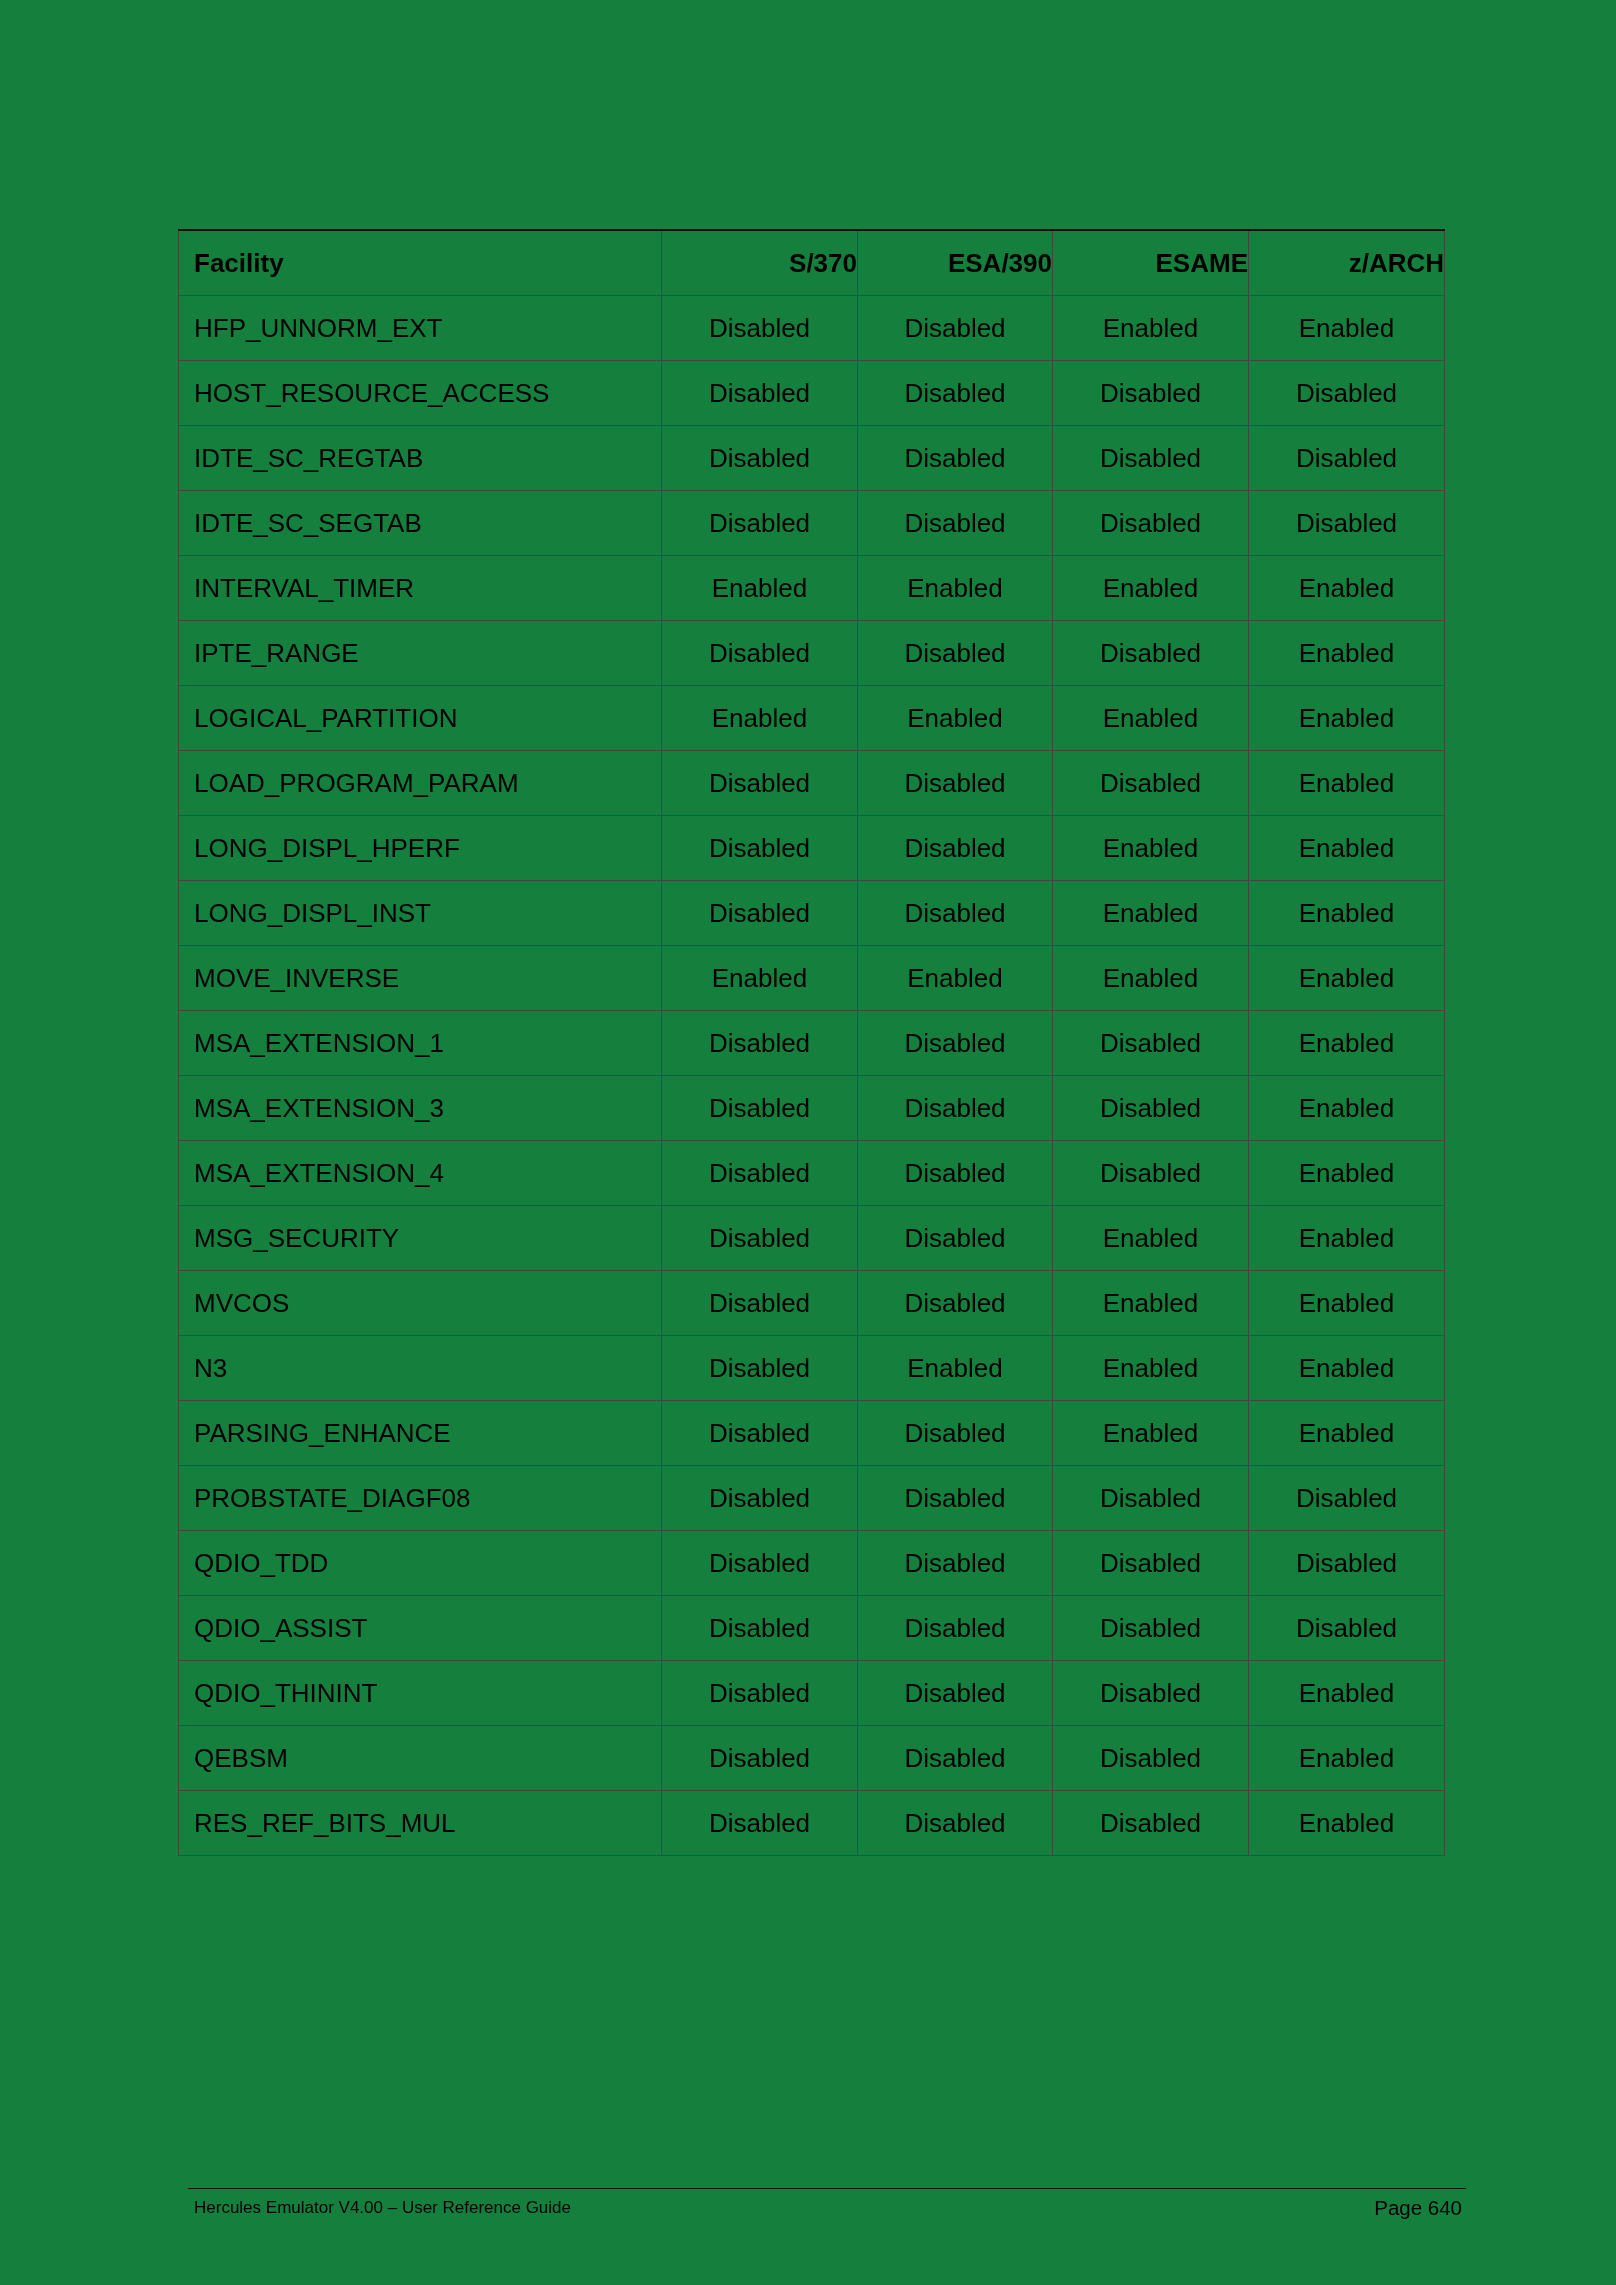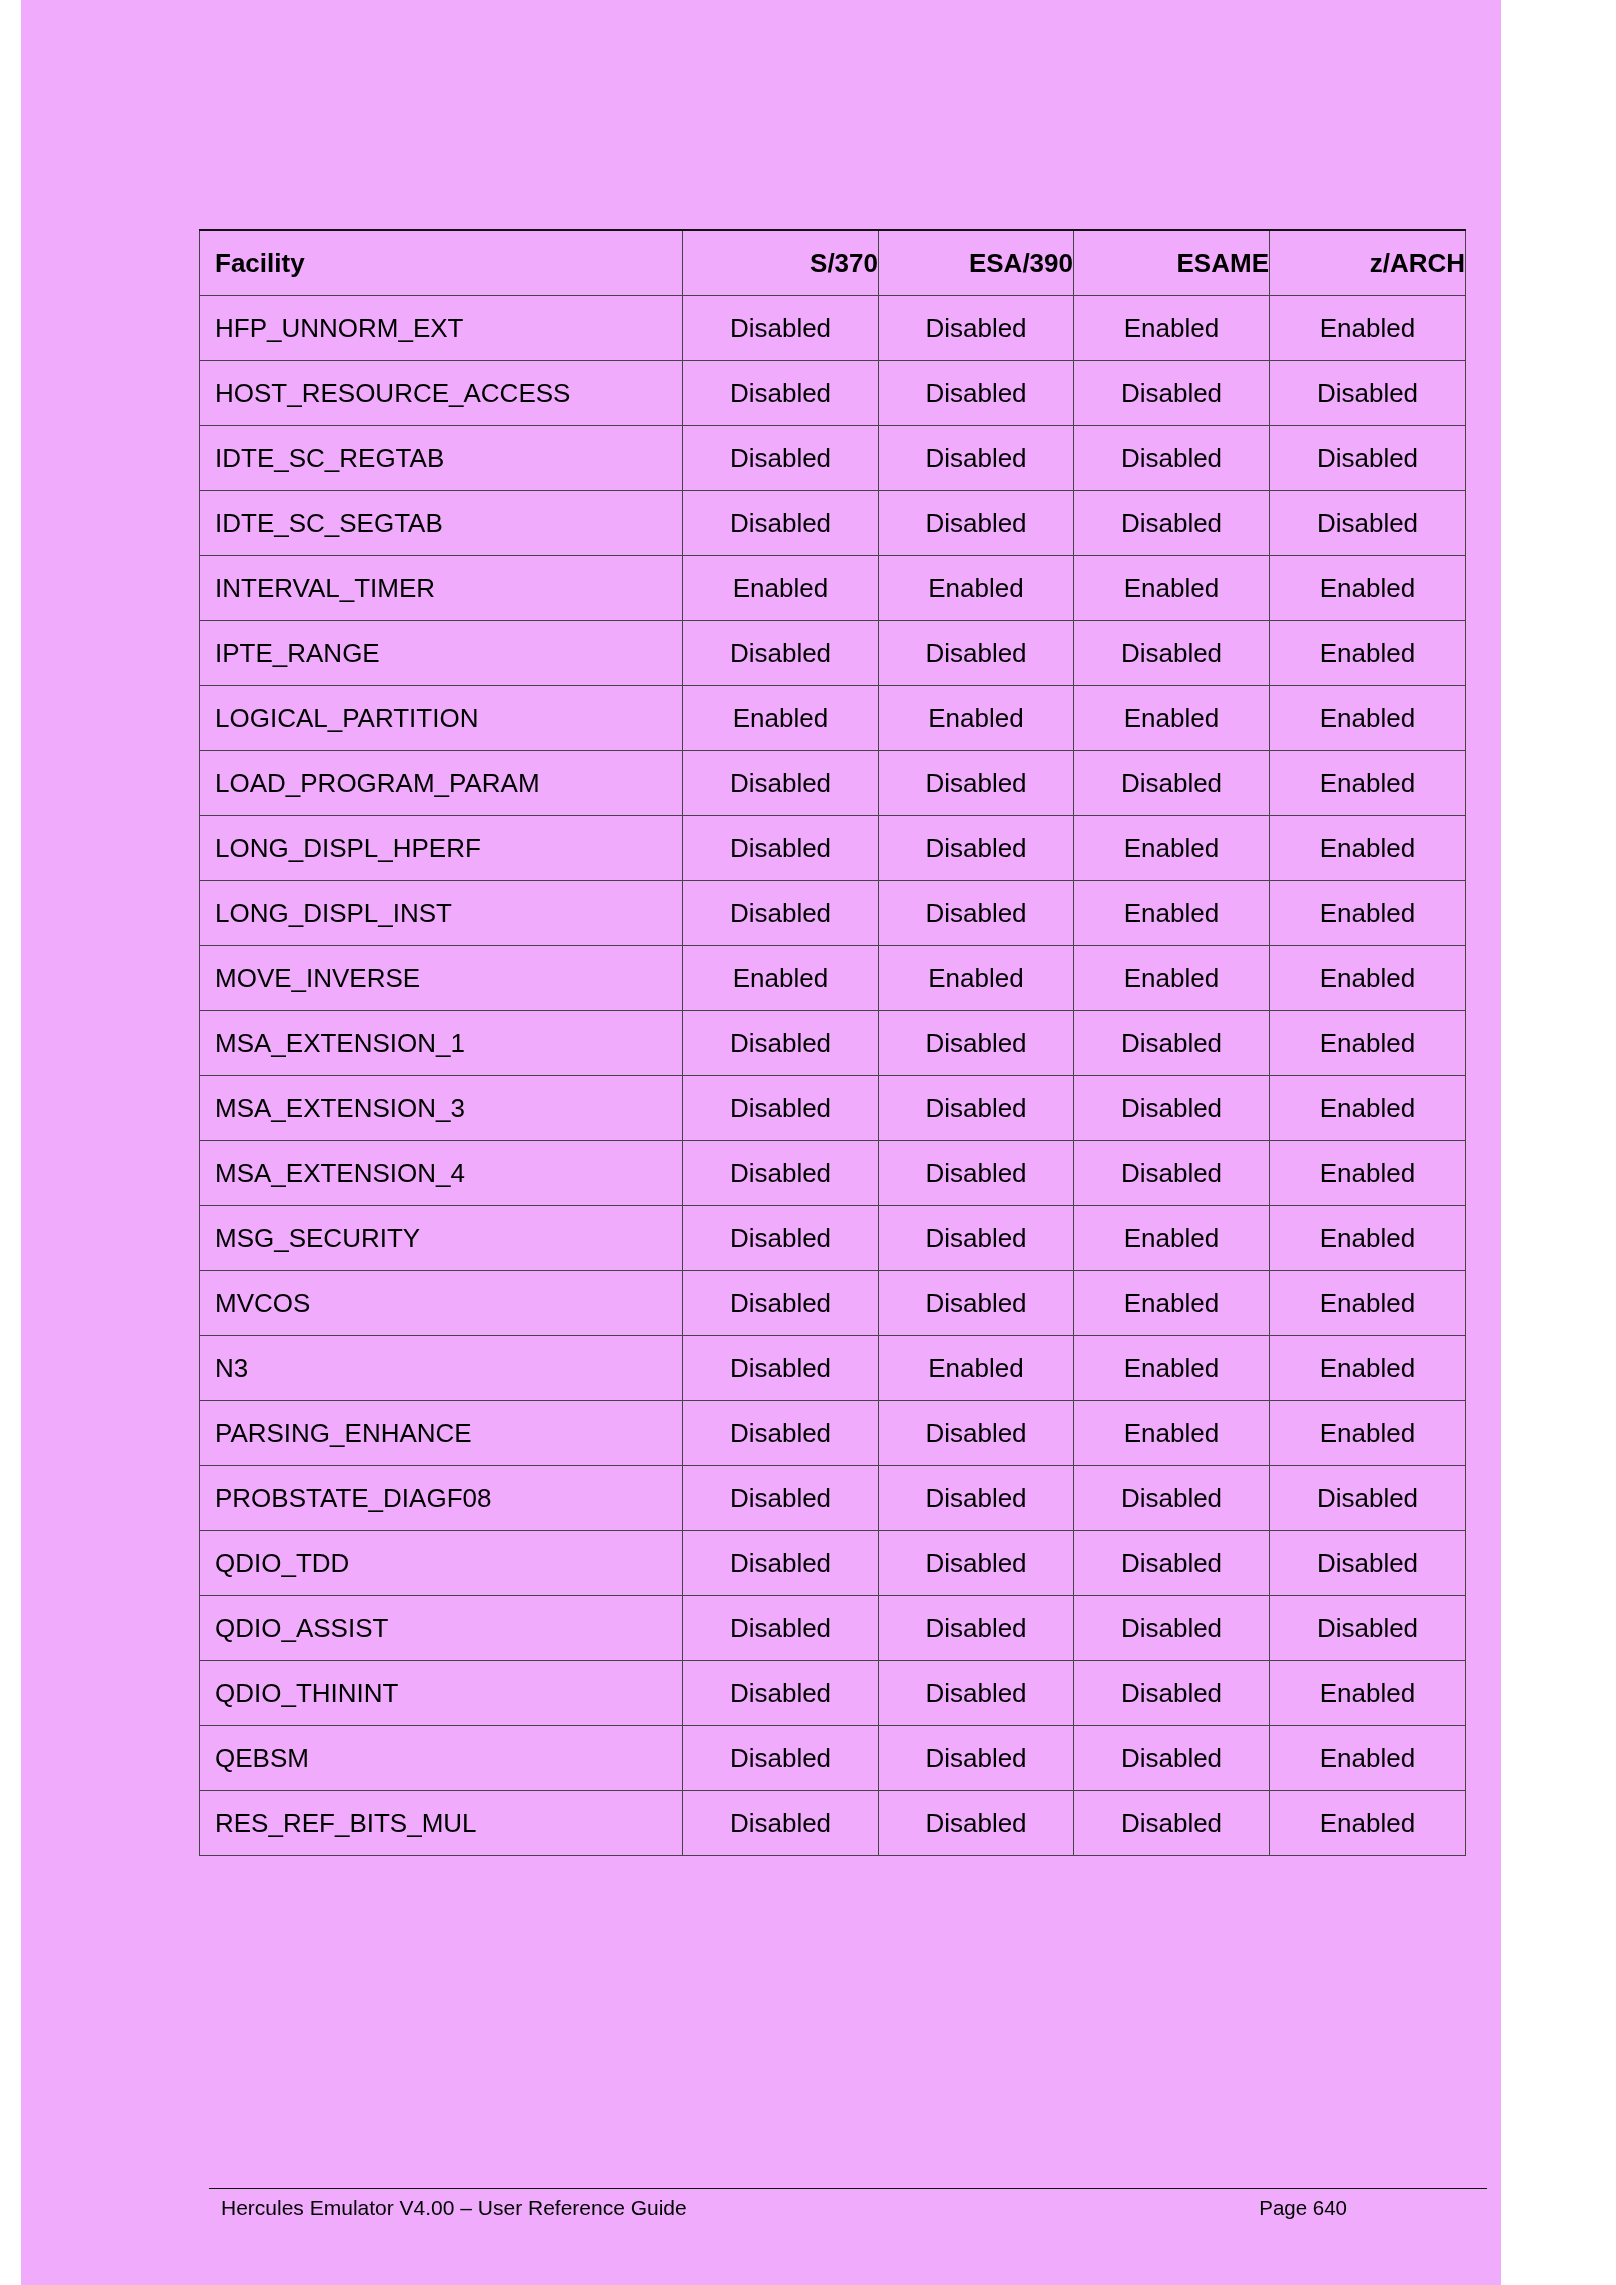--- a/index.html
+++ b/index.html
@@ -1,18 +1,18 @@
 <!DOCTYPE html>
 <html style="font-size:15px"><head>
 <meta charset="utf-8">
 <style>
   html, body { margin: 0; padding: 0; background: #ffffff; }
   body { width: 1616px; height: 2286px; position: relative; overflow: hidden;
          font-family: "Liberation Sans", sans-serif; color: #000; }
-  .page { position: absolute; left: 0; top: 0; width: 1480px; height: 2286px; background: #f0abfc; margin-left: 21px; }
+  .page { position: absolute; left: 0; top: 0; width: 1616px; height: 2286px; background: #15803d; }
   table.facilities {
     position: absolute; left: 178px; top: 229px;
     width: 1265px; border-collapse: collapse; table-layout: fixed;
   }
   table.facilities col.c0 { width: 483px; }
   table.facilities col.c1 { width: 196px; }
   table.facilities col.c2 { width: 195px; }
   table.facilities col.c3 { width: 196px; }
   table.facilities col.c4 { width: 196px; }
   table.facilities th, table.facilities td {
@@ -28,22 +28,22 @@
   table.facilities tr { height: 65px; }
   table.facilities th { font-weight: bold; text-align: right; padding: 0; }
   table.facilities th.facility-head { text-align: left; padding-left: 15px; }
   table.facilities td.val { text-align: center; padding: 0; }
   table.facilities thead tr th { border-top: 2.8px solid #111; }
   .footer-rule {
     position: absolute; left: 188px; top: 2188px; width: 1278px; height: 0;
     border-top: 1.9px solid #111;
   }
   .footer-left {
-    position: absolute; left: 200px; top: 2196px;
-    font-size: 21px; line-height: 24px;
+    position: absolute; left: 194px; top: 2196px;
+    font-size: 17px; line-height: 24px;
   }
   .footer-right {
     position: absolute; right: 154px; top: 2196px;
     font-size: 20.5px; line-height: 24px; text-align: right;
   }
 </style>
 </head>
 <body>
 
 <div class="page">

